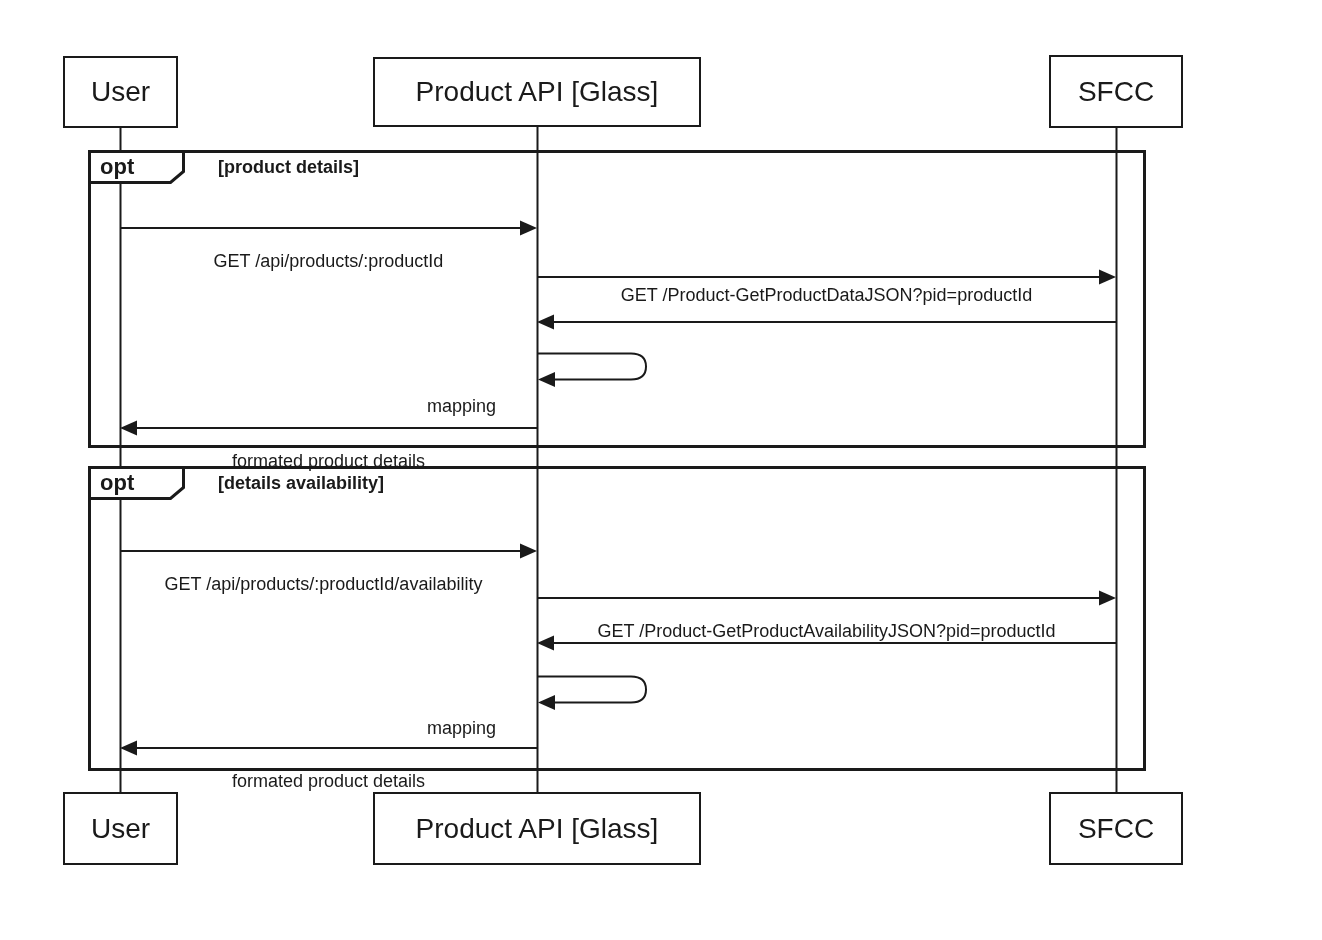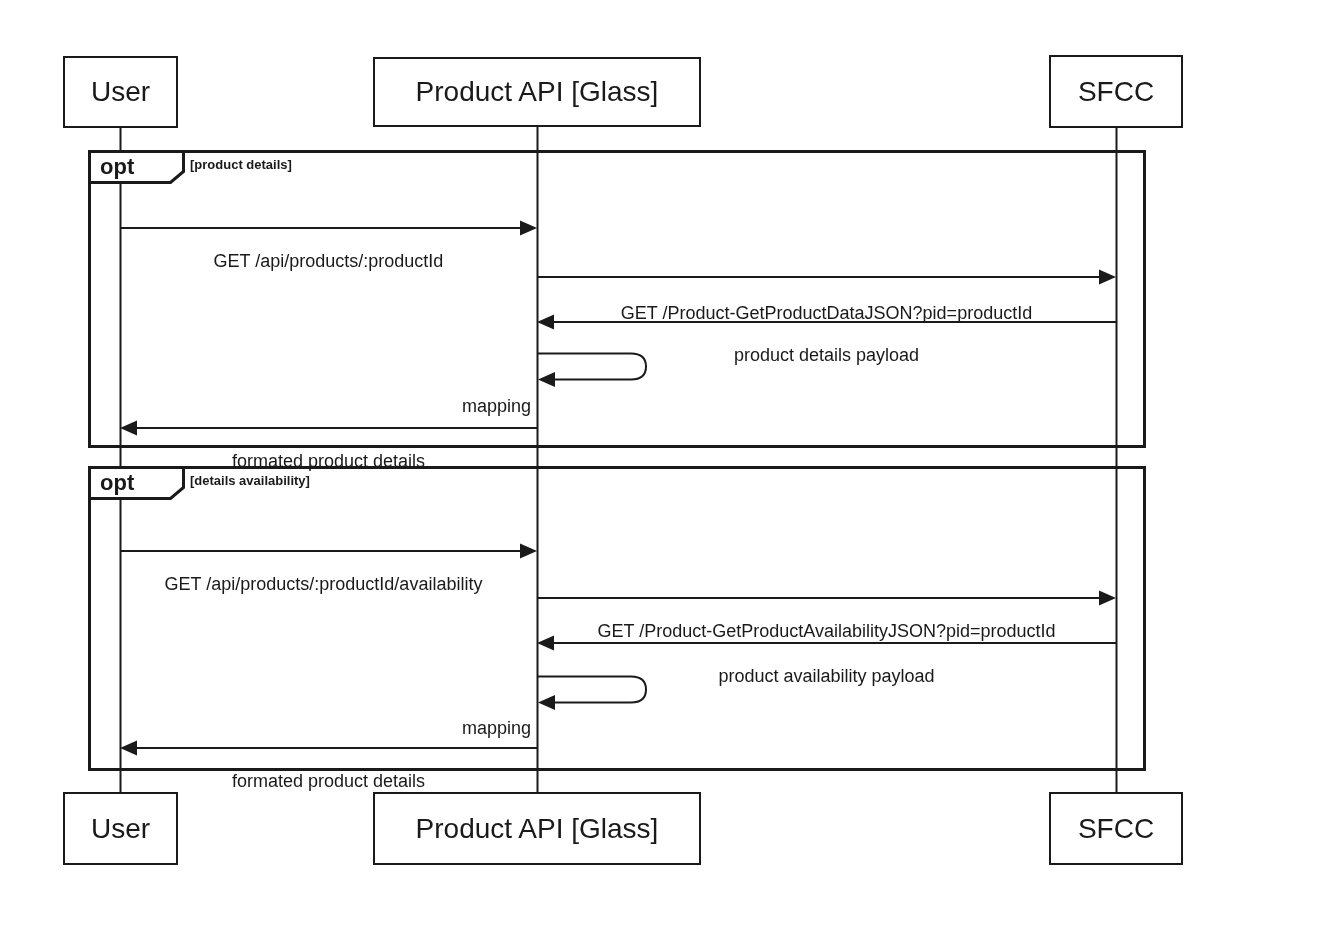--- a/index.html
+++ b/index.html
@@ -25,36 +25,37 @@
   }
   .lbl{
     position:absolute;
     font-size:18px;
     white-space:nowrap;
     z-index:2;
     line-height:1.1;
     margin-top:48px;
   }
   .center{text-align:center;}
-  .right{text-align:right;}
+  .right{text-align:left;}
   .op{
     position:absolute;
     font-size:22px;
     font-weight:bold;
     z-index:4;
     line-height:1;
     text-align:center;
   }
   .guard{
     position:absolute;
-    font-size:13px;
+    font-size:18px;
     font-weight:bold;
     z-index:4;
     white-space:nowrap;
     line-height:1;
+    margin-left:28px;
   }
 </style>
 </head>
 <body>
 
 <div class="stage">
 
   <svg class="wires" viewBox="0 0 1322 940" xmlns="http://www.w3.org/2000/svg">
 
     <line x1="120.5" y1="128" x2="120.5" y2="792" stroke="#1a1a1a" stroke-width="2"></line>
@@ -127,27 +128,25 @@
     <span>Product API [Glass]</span>
   </div>
   <div class="actor" style="left:1049px;top:792px;width:134px;height:73px;">
     <span>SFCC</span>
   </div>
 
   <div class="op" style="left:100px;top:156px;">opt</div>
   <div class="guard" style="left:190px;top:158px;">[product details]</div>
 
   <div class="lbl center" style="left:120px;top:204px;width:417px;">GET /api/products/:productId</div>
-  <div class="lbl center" style="left:537px;top:256px;width:579px;">GET /Product-GetProductDataJSON?pid=productId</div>
-  <div class="lbl center" style="left:537px;top:298px;width:579px;">product details payload</div>
+  <div class="lbl center" style="left:537px;top:238px;width:579px;">GET /Product-GetProductDataJSON?pid=productId</div>
   <div class="lbl right" style="left:427px;top:349px;width:104px;">mapping</div>
   <div class="lbl center" style="left:120px;top:404px;width:417px;">formated product details</div>
 
   <div class="op" style="left:100px;top:472px;">opt</div>
   <div class="guard" style="left:190px;top:474px;">[details availability]</div>
 
   <div class="lbl center" style="left:110px;top:527px;width:427px;">GET /api/products/:productId/availability</div>
   <div class="lbl center" style="left:537px;top:574px;width:579px;">GET /Product-GetProductAvailabilityJSON?pid=productId</div>
-  <div class="lbl center" style="left:537px;top:619px;width:579px;">product availability payload</div>
   <div class="lbl right" style="left:427px;top:671px;width:104px;">mapping</div>
   <div class="lbl center" style="left:120px;top:724px;width:417px;">formated product details</div>
 
 </div>
 
 </body></html>

